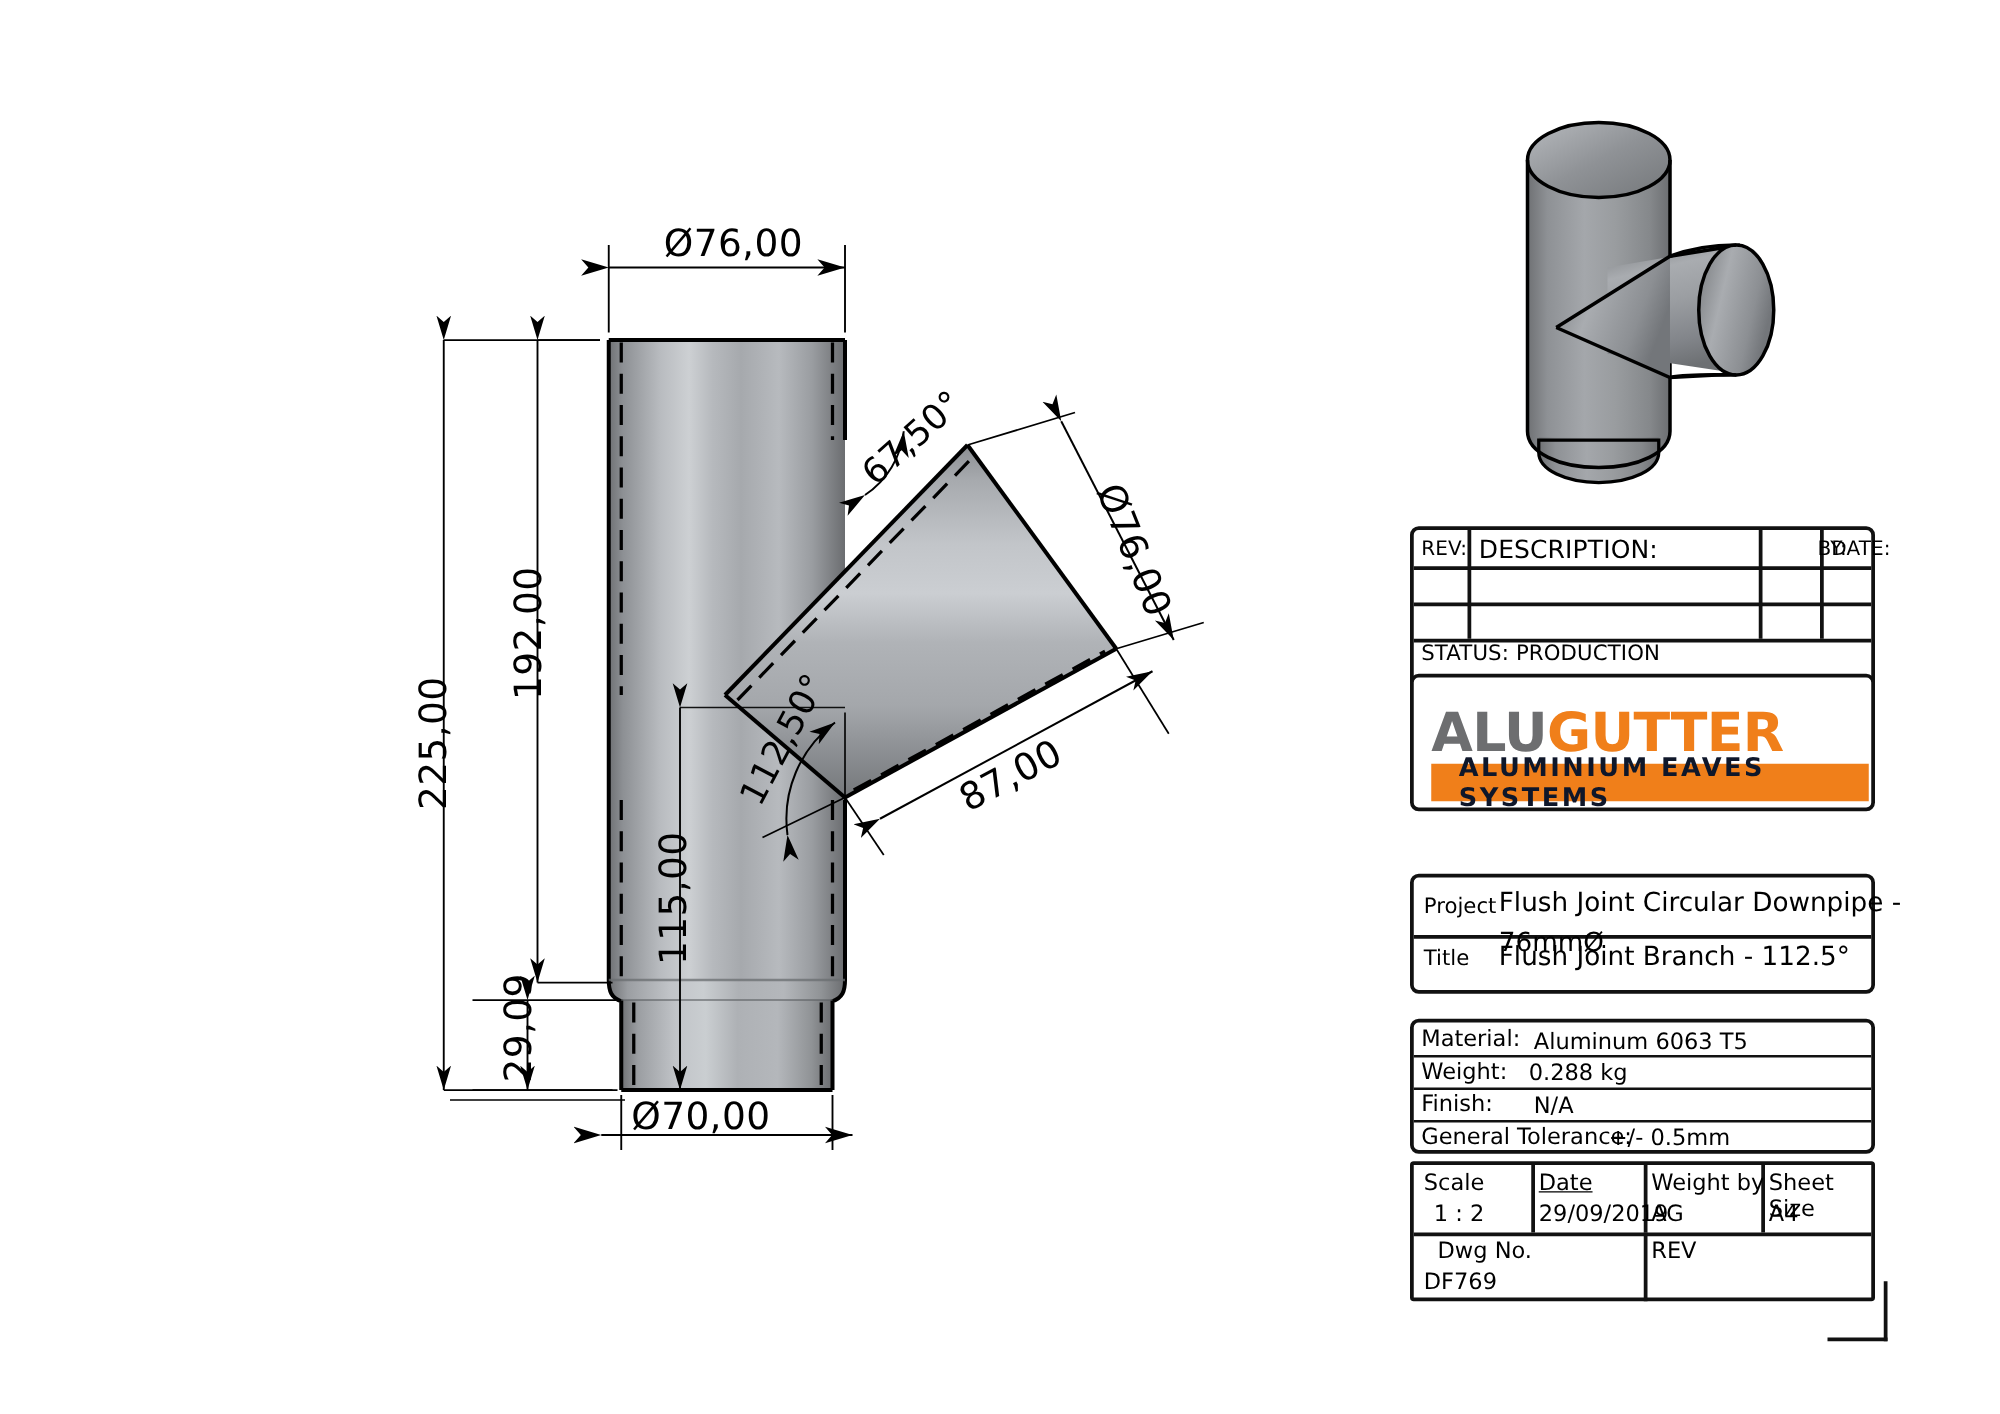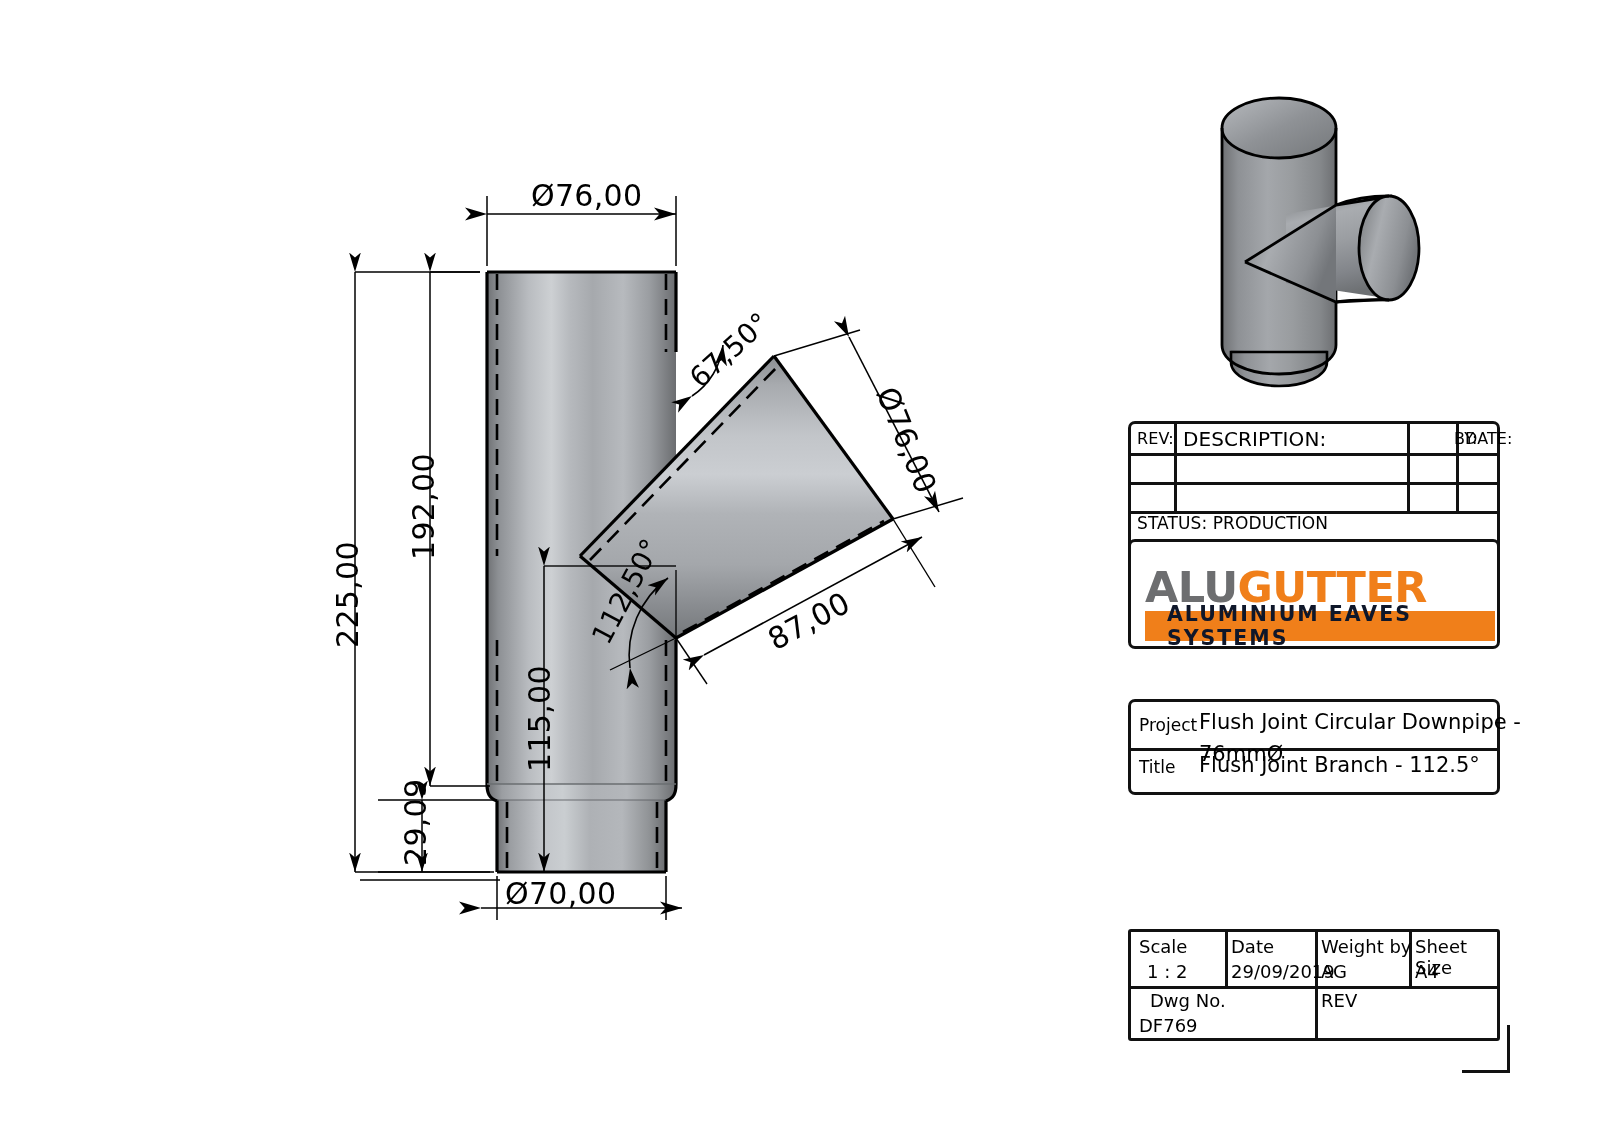--- a/index.html
+++ b/index.html
@@ -305,32 +305,49 @@
 
   <div class="tb proj-block">
     <div class="hline" style="top:46px;height:2.6px;"></div>
     <div class="proj-label" style="top:13px;">Project</div>
     <div class="proj-value" style="top:8px;">Flush Joint Circular Downpipe -</div>
     <div class="proj-value" style="top:40px;">76mmØ</div>
     <div class="proj-label" style="top:55px;">Title</div>
     <div class="proj-value" style="top:51px;">Flush Joint Branch - 112.5°</div>
   </div>
 
+  <div class="tb mat-block">
+    <div class="hline" style="top:26px;height:2.4px;"></div>
+    <div class="hline" style="top:52px;height:2.4px;"></div>
+    <div class="hline" style="top:78px;height:2.4px;"></div>
+
+    <div class="mat-label" style="top:3px;">Material:</div>
+    <div class="mat-value" style="left:96px;top:5px;">Aluminum 6063 T5</div>
+
+    <div class="mat-label" style="top:29px;">Weight:</div>
+    <div class="mat-value" style="left:92px;top:30px;">0.288 kg</div>
+
+    <div class="mat-label" style="top:55px;">Finish:</div>
+    <div class="mat-value" style="left:96px;top:56px;">N/A</div>
+
+    <div class="mat-label" style="top:81px;">General Tolerance:</div>
+    <div class="mat-value" style="left:156px;top:82px;">+/- 0.5mm</div>
+  </div>
 
   <div class="tb meta-block">
     <div class="hline" style="top:54px;"></div>
     <div class="vline" style="left:94px;height:54px;"></div>
     <div class="vline" style="left:184px;height:54px;"></div>
     <div class="vline" style="left:278px;height:54px;"></div>
     <div class="vline" style="left:184px;top:54px;height:55px;"></div>
 
     <div class="meta-head" style="left:8px;top:4px;">Scale</div>
     <div class="meta-val" style="left:16px;top:29px;">1 : 2</div>
 
-    <div class="meta-head" style="left:100px;top:4px;">Date</div>
+    <div class="meta-head" style="left:100px;top:4px;text-decoration:underline;">Date</div>
     <div class="meta-val" style="left:100px;top:29px;">29/09/2019</div>
 
     <div class="meta-head" style="left:190px;top:4px;">Weight by</div>
     <div class="meta-val" style="left:190px;top:29px;">AG</div>
 
     <div class="meta-head" style="left:284px;top:4px;">Sheet Size</div>
     <div class="meta-val" style="left:284px;top:29px;">A4</div>
 
     <div class="meta-head" style="left:19px;top:58px;">Dwg No.</div>
     <div class="meta-val" style="left:8px;top:83px;">DF769</div>

